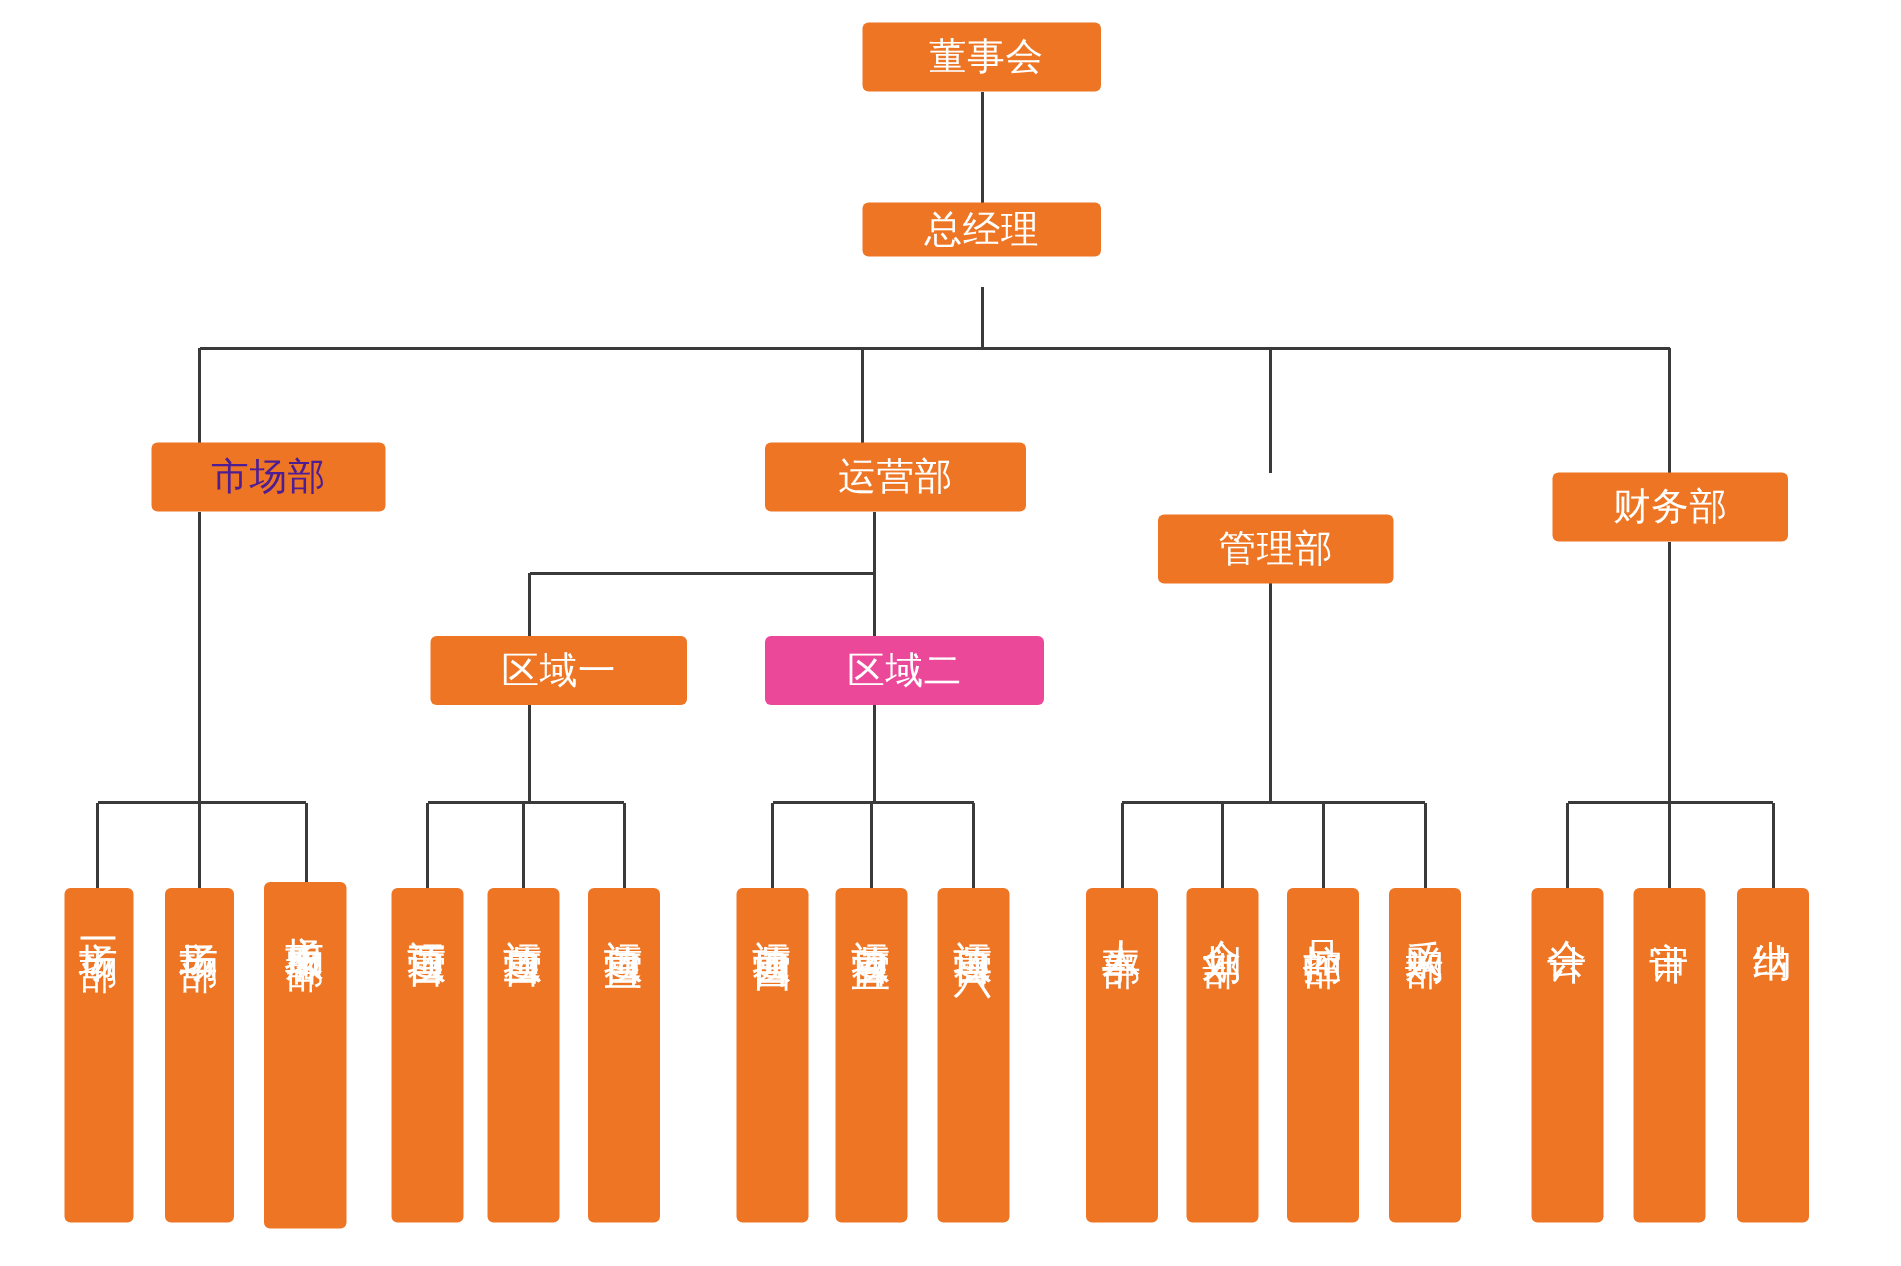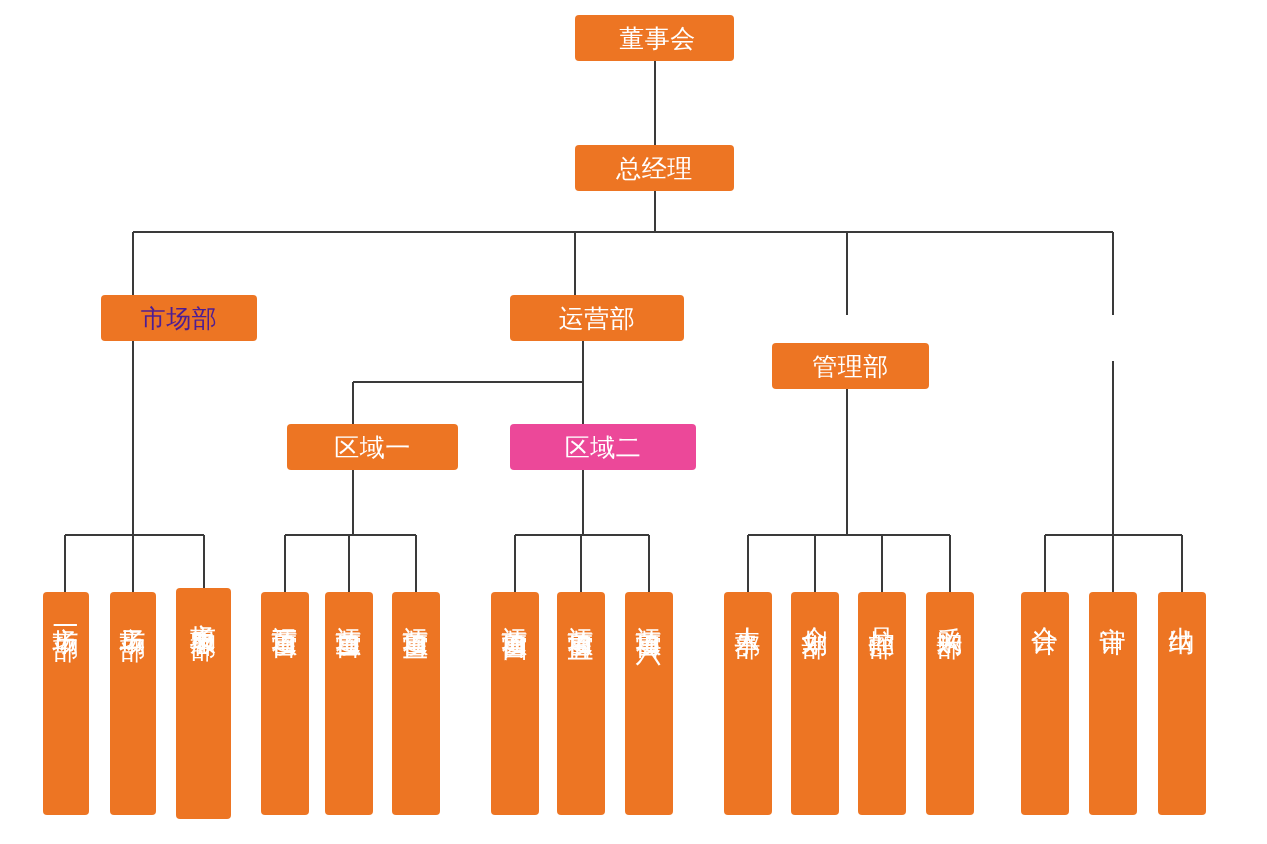--- a/index.html
+++ b/index.html
@@ -113,33 +113,36 @@
       <path d="M1045,535 L1045,592"></path>
       <path d="M1113,535 L1113,592"></path>
       <path d="M1182,535 L1182,592"></path>
     </g>
   </svg>
 
   <div class="node horiz" style="left: 575px; top: 15px; width: 159px; height: 46px; background: rgb(237, 117, 35); color: rgb(255, 255, 255); padding-left: 16px;">
     <span class="label">董事会</span>
   </div>
 
-  <div class="node horiz" style="left: 575px; top: 145px; width: 159px; height: 46px; background: rgb(237, 117, 35); color: rgb(255, 255, 255);">
+  <div class="node horiz" style="left: 575px; top: 135px; width: 159px; height: 36px; background: rgb(237, 117, 35); color: rgb(255, 255, 255);">
     <span class="label">总经理</span>
   </div>
 
   <div class="node horiz" style="left: 58px; top: 295px; width: 156px; height: 46px; background: rgb(237, 117, 35); color: #4c1d95; margin-left: 43px;">
     <span class="label">市场部</span>
   </div>
   <div class="node horiz" style="left: 510px; top: 295px; width: 174px; height: 46px; background: rgb(237, 117, 35); color: rgb(255, 255, 255);">
     <span class="label">运营部</span>
   </div>
   <div class="node horiz" style="left: 772px; top: 315px; width: 157px; height: 46px; background: rgb(237, 117, 35); color: rgb(255, 255, 255); margin-top: 28px;">
     <span class="label">管理部</span>
   </div>
+  <div class="node horiz" style="left: 1035px; top: 315px; width: 157px; height: 46px; background: rgb(237, 117, 35); color: rgb(255, 255, 255);">
+    <span class="label">财务部</span>
+  </div>
 
   <div class="node horiz" style="left: 287px; top: 424px; width: 171px; height: 46px; background: rgb(237, 117, 35); color: rgb(255, 255, 255);">
     <span class="label">区域一</span>
   </div>
   <div class="node horiz" style="left: 510px; top: 424px; width: 186px; height: 46px; background: #ec4899; color: rgb(255, 255, 255);">
     <span class="label">区域二</span>
   </div>
 
   <div class="node vert" style="left: 43px; top: 592px; width: 46px; height: 223px; background: rgb(237, 117, 35); color: rgb(255, 255, 255);">
     <span class="label">市场一部</span>

